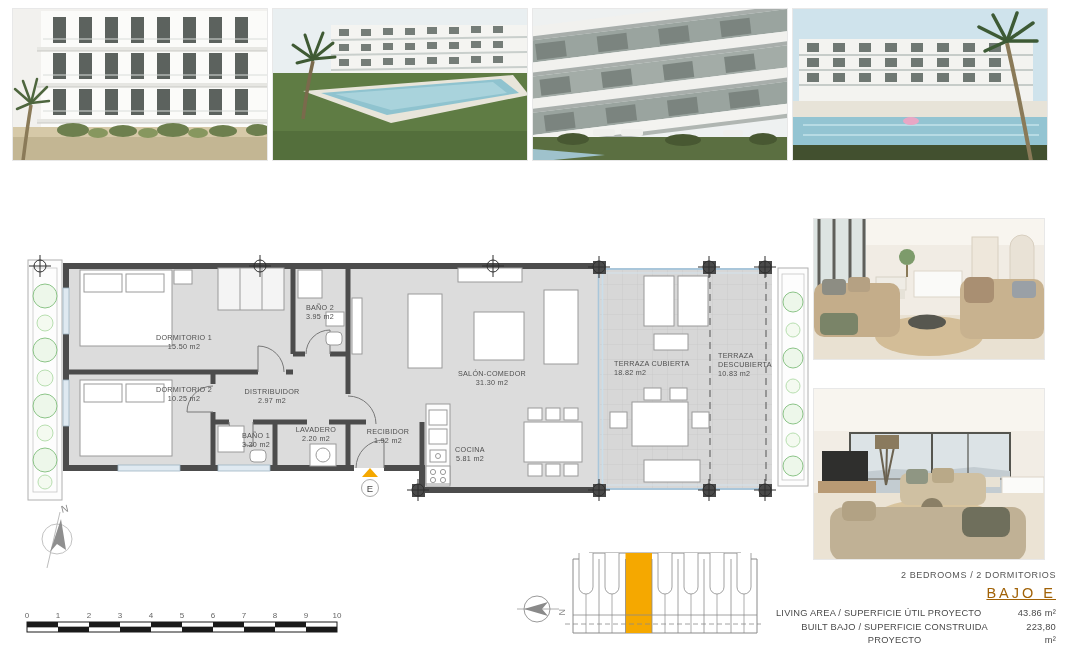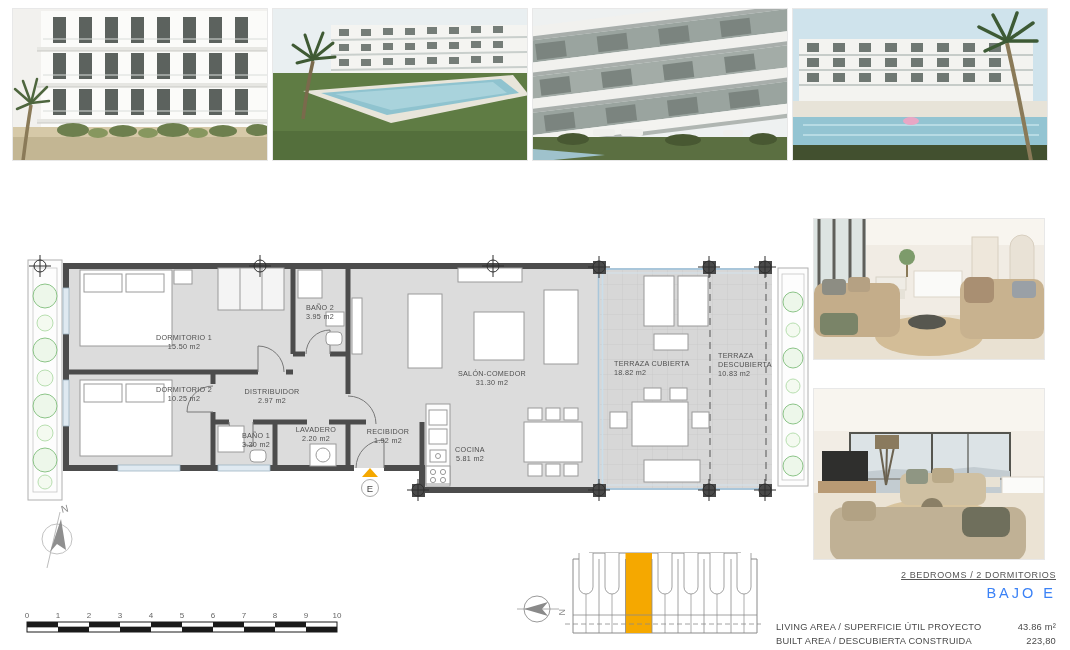--- a/index.html
+++ b/index.html
@@ -4,24 +4,24 @@
 <style>
   html,body{margin:0;padding:0;background:#ffffff;}
   body{width:1070px;height:650px;position:relative;overflow:hidden;
        font-family:"Liberation Sans", sans-serif;color:#4d4d4d;}
   .abs{position:absolute;}
   .photo{position:absolute;top:8px;height:153px;width:256px;border:1px solid #e8e8e8;box-sizing:border-box;overflow:hidden;}
   .iphoto{position:absolute;left:813px;width:232px;border:1px solid #e8e8e8;box-sizing:border-box;overflow:hidden;}
   svg{display:block;}
   .plan-label{font-size:7.2px;fill:#4f4f4f;letter-spacing:.3px;}
   .summary{position:absolute;right:14px;top:570px;width:280px;text-align:right;}
-  .summary .beds{font-size:9px;letter-spacing:.6px;color:#555;text-decoration:underline;}
-  .summary .unit{font-size:14.5px;letter-spacing:3px;color:#3b82f6;margin-top:5px;margin-bottom:20px;}
+  .summary .beds{font-size:9px;letter-spacing:.6px;color:#555;}
+  .summary .unit{font-size:14.5px;letter-spacing:3px;color:#a16207;margin-top:5px;margin-bottom:6px;text-decoration:underline;}
   .summary .row{display:flex;justify-content:space-between;font-size:9.3px;line-height:13.5px;color:#4a4a4a;letter-spacing:.2px;}
-  .summary .row .lab{text-align:left;}
+  .summary .row .lab{text-align:center;}
 </style>
 </head>
 <body>
 
 <div class="photo" style="left:12px">
   <svg width="256" height="153" viewBox="0 0 256 153">
     <rect width="256" height="153" fill="#f2f1ee"></rect>
     <rect x="28" y="2" width="228" height="122" fill="#fbfbf9"></rect>
     <g fill="#5c625e">
       <rect x="40" y="8" width="13" height="26"></rect>
@@ -647,20 +647,20 @@
 </div>
 
 <div class="summary">
   <div class="beds">2 BEDROOMS / 2 DORMITORIOS</div>
   <div class="unit">BAJO E</div>
   <div class="row">
     <span class="lab">LIVING AREA / SUPERFICIE ÚTIL PROYECTO</span>
     <span class="val">43.86 m²</span>
   </div>
   <div class="row">
-    <span class="lab">BUILT AREA / DESCUBIERTA CONSTRUIDA PROYECTO</span>
+    <span class="lab">BUILT BAJO / SUPERFICIE CONSTRUIDA PROYECTO</span>
     <span class="val">223,80 m²</span>
   </div>
   <div class="row">
     <span class="lab">UNCOVERED TERRACE / TERRAZA DESCUBIERTA</span>
     <span class="val">10,83 m²</span>
   </div>
 </div>
 
 </body></html>

